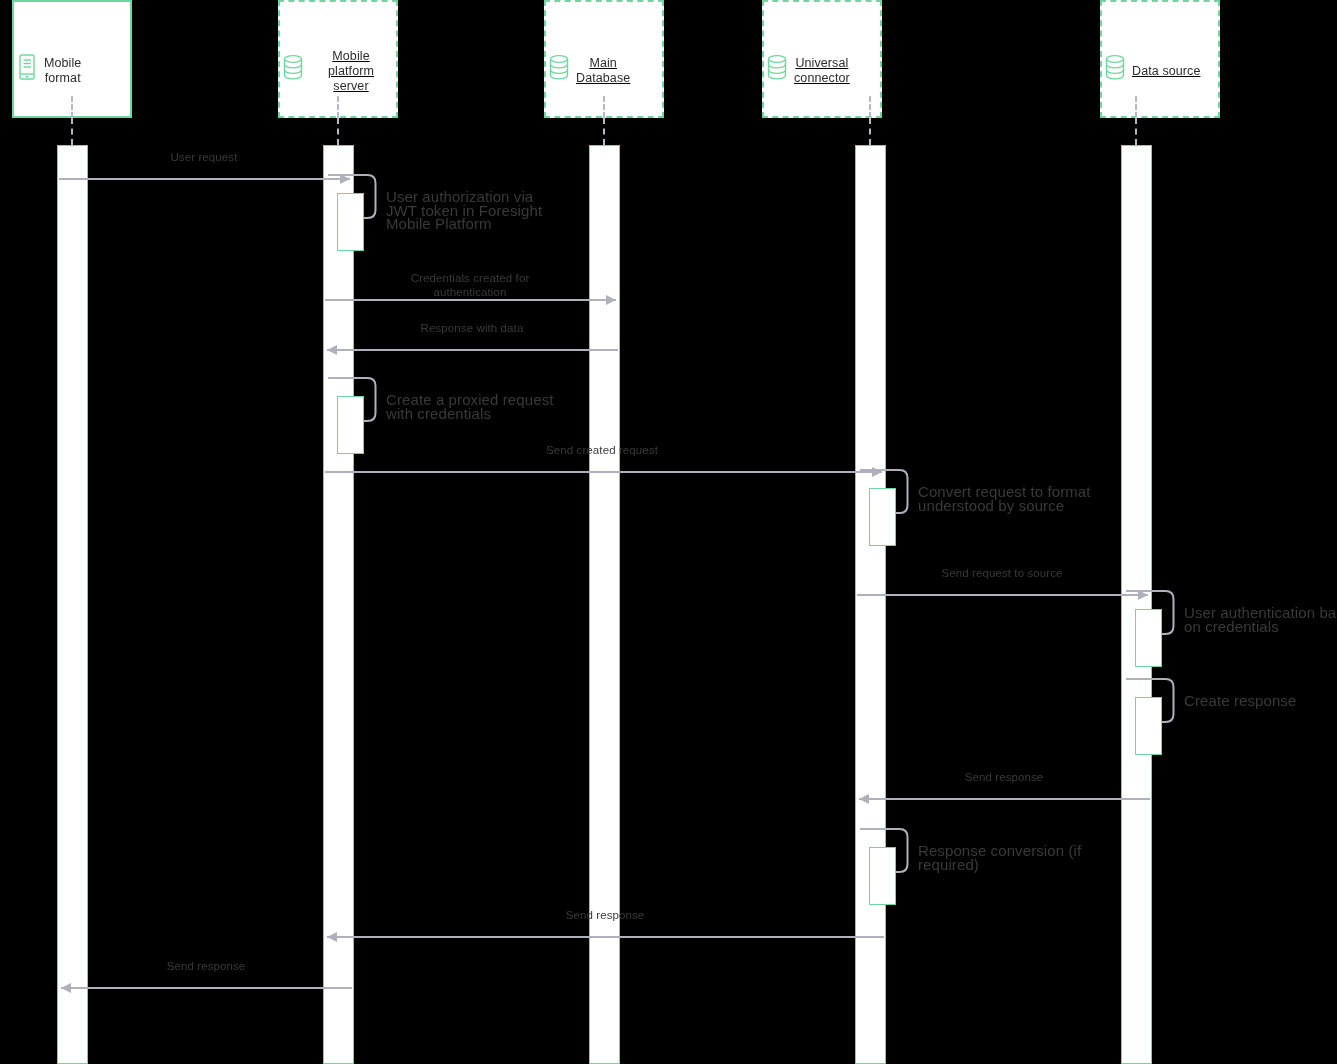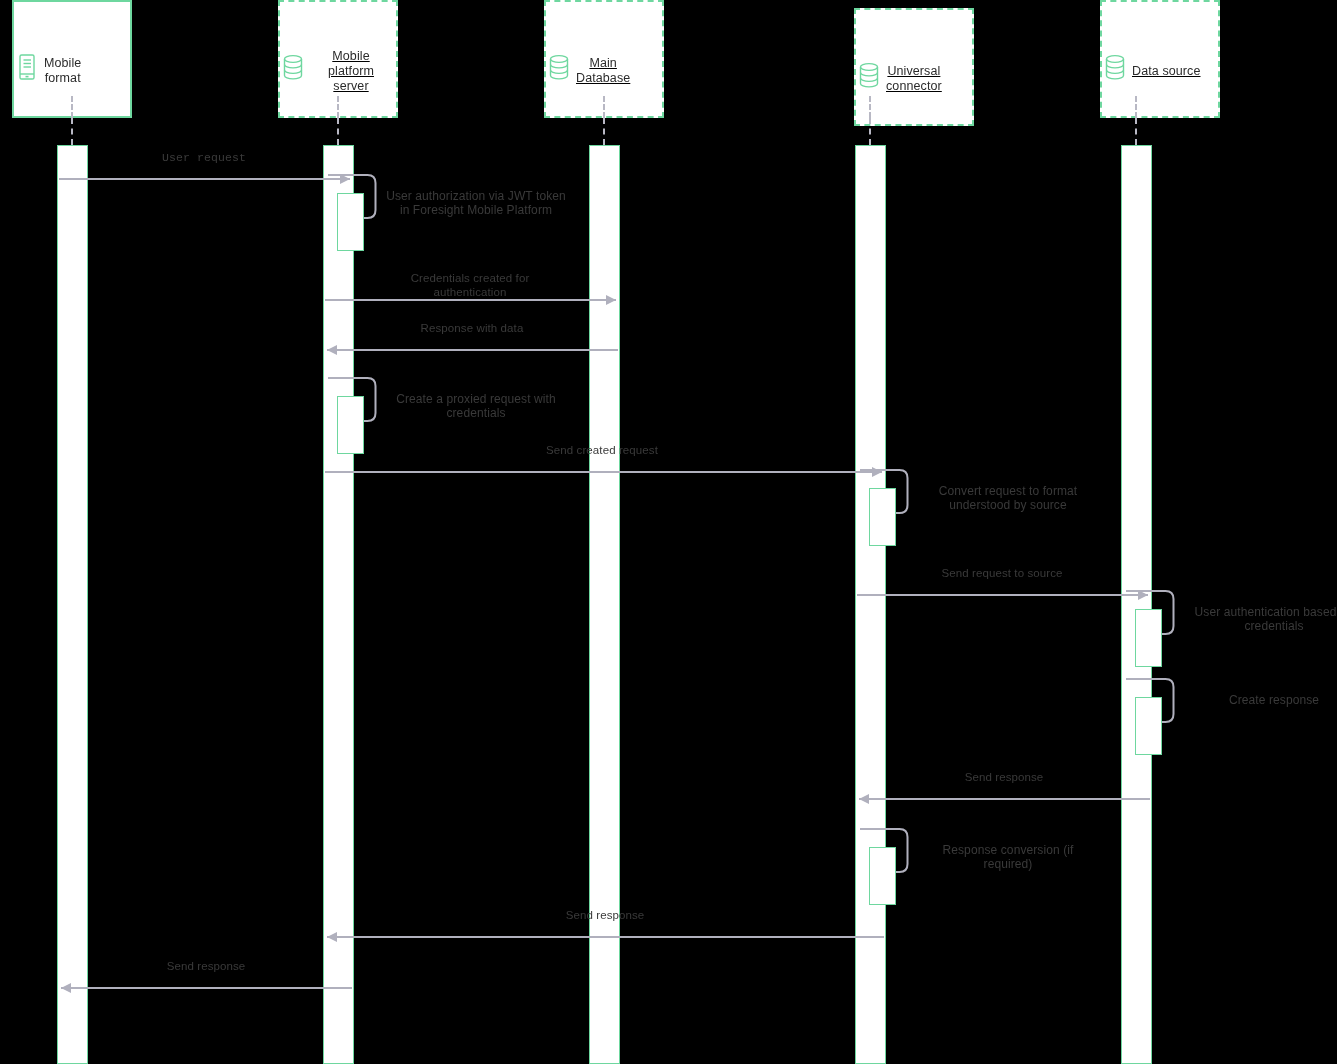--- a/index.html
+++ b/index.html
@@ -31,22 +31,22 @@
   .arrowhead{position:absolute;width:0;height:0;z-index:5;
              border-top:5.5px solid transparent;border-bottom:5.5px solid transparent;}
   .arrowhead.right{border-left:10px solid #b0b0bd;}
   .arrowhead.left{border-right:10px solid #b0b0bd;}
 
   .msg-label{position:absolute;font-size:11.5px;line-height:13.5px;color:#3a3a3a;
              text-align:center;z-index:7;letter-spacing:.1px;}
 
   
   .selfloop{position:absolute;z-index:5;}
-  .note-label{position:absolute;font-size:12px;line-height:13.5px;color:#3a3a3a;
-              text-align:center;z-index:7;letter-spacing:.1px;}
+  .note-label{position:absolute;font-size:15px;line-height:13.5px;color:#3a3a3a;
+              text-align:left;z-index:7;letter-spacing:.1px;}
 </style>
 </head>
 <body>
 
 <div id="diagram">
     <div class="actor-box solid" style="left: 12px; top: 0px;">
       <div class="actor-icon"><svg viewBox="0 0 26 28" width="26" height="28" fill="none" stroke="#6ed79f" stroke-width="1.4">
           <rect x="6" y="2" width="14" height="24" rx="1.6"></rect>
           <line x1="6" y1="21" x2="20" y2="21"></line>
           <line x1="9.5" y1="7" x2="17" y2="7"></line>
@@ -85,21 +85,21 @@
           <path d="M4.5 17v5.5c0 1.9 3.8 3.4 8.5 3.4s8.5-1.5 8.5-3.4V17"></path>
         </svg></div>
       <div class="actor-label">
         <div>Main</div>
         <div>Database</div>
       </div>
     </div>
     <div class="lifeline-head" style="left: 603px; top: 96px; height: 22px;"></div>
     <div class="lifeline" style="left: 603px; height: 27px;"></div>
     <div class="act" style="left: 588.5px; top: 145px; width: 31px; height: 919px; z-index: 3;"></div>
-    <div class="actor-box dashed" style="left: 854px; top: 0px; margin-top: 8px;">
+    <div class="actor-box dashed" style="left: 762px; top: 0px;">
       <div class="actor-icon"><svg viewBox="0 0 26 28" width="26" height="28" fill="none" stroke="#6ed79f" stroke-width="1.4">
           <ellipse cx="13" cy="6" rx="8.5" ry="3.4"></ellipse>
           <path d="M4.5 6v5.5c0 1.9 3.8 3.4 8.5 3.4s8.5-1.5 8.5-3.4V6"></path>
           <path d="M4.5 11.5V17c0 1.9 3.8 3.4 8.5 3.4s8.5-1.5 8.5-3.4v-5.5"></path>
           <path d="M4.5 17v5.5c0 1.9 3.8 3.4 8.5 3.4s8.5-1.5 8.5-3.4V17"></path>
         </svg></div>
       <div class="actor-label">
         <div>Universal</div>
         <div>connector</div>
       </div>
@@ -116,21 +116,21 @@
         </svg></div>
       <div class="actor-label">
         <div>Data source</div>
       </div>
     </div>
     <div class="lifeline-head" style="left: 1135px; top: 96px; height: 22px;"></div>
     <div class="lifeline" style="left: 1135px; height: 27px;"></div>
     <div class="act" style="left: 1120.5px; top: 145px; width: 31px; height: 919px; z-index: 3;"></div>
     <div class="msg" style="left: 58.5px; top: 178px; width: 291px;"></div>
     <div class="arrowhead right" style="top: 173.5px; left: 339.5px;"></div>
-    <div class="msg-label" style="left: 109px; width: 190px; top: 151px; font-family: Liberation Mono, monospace;">User request</div>
+    <div class="msg-label" style="left: 109px; width: 190px; top: 151px;">User request</div>
     <div class="act nested" style="left: 337px; top: 193px; width: 27px; height: 58px;"></div>
     <div class="selfloop" style="left: 323.5px; top: 169px; width: 59.5px; height: 63px;"><svg width="59.5" height="63" viewBox="0 0 59.5 63" fill="none">
         <path d="M4 6 H43.5 Q51.5 6 51.5 14 V41 Q51.5 49 43.5 49 H36.5" stroke="#b0b0bd" stroke-width="2" fill="none"></path>
         <path d="M34.5 43.5 L25.5 49 L34.5 54.5 Z" fill="#b0b0bd"></path>
       </svg></div>
     <div class="note-label" style="left: 386px; top: 190px; width: 180px;">User authorization via JWT token in Foresight Mobile Platform</div>
     <div class="msg" style="left: 324.5px; top: 299px; width: 291px;"></div>
     <div class="arrowhead right" style="top: 294.5px; left: 605.5px;"></div>
     <div class="msg-label" style="left: 375px; width: 190px; top: 272px;">Credentials created for authentication</div>
     <div class="msg" style="left: 326.5px; top: 349px; width: 291px;"></div>

